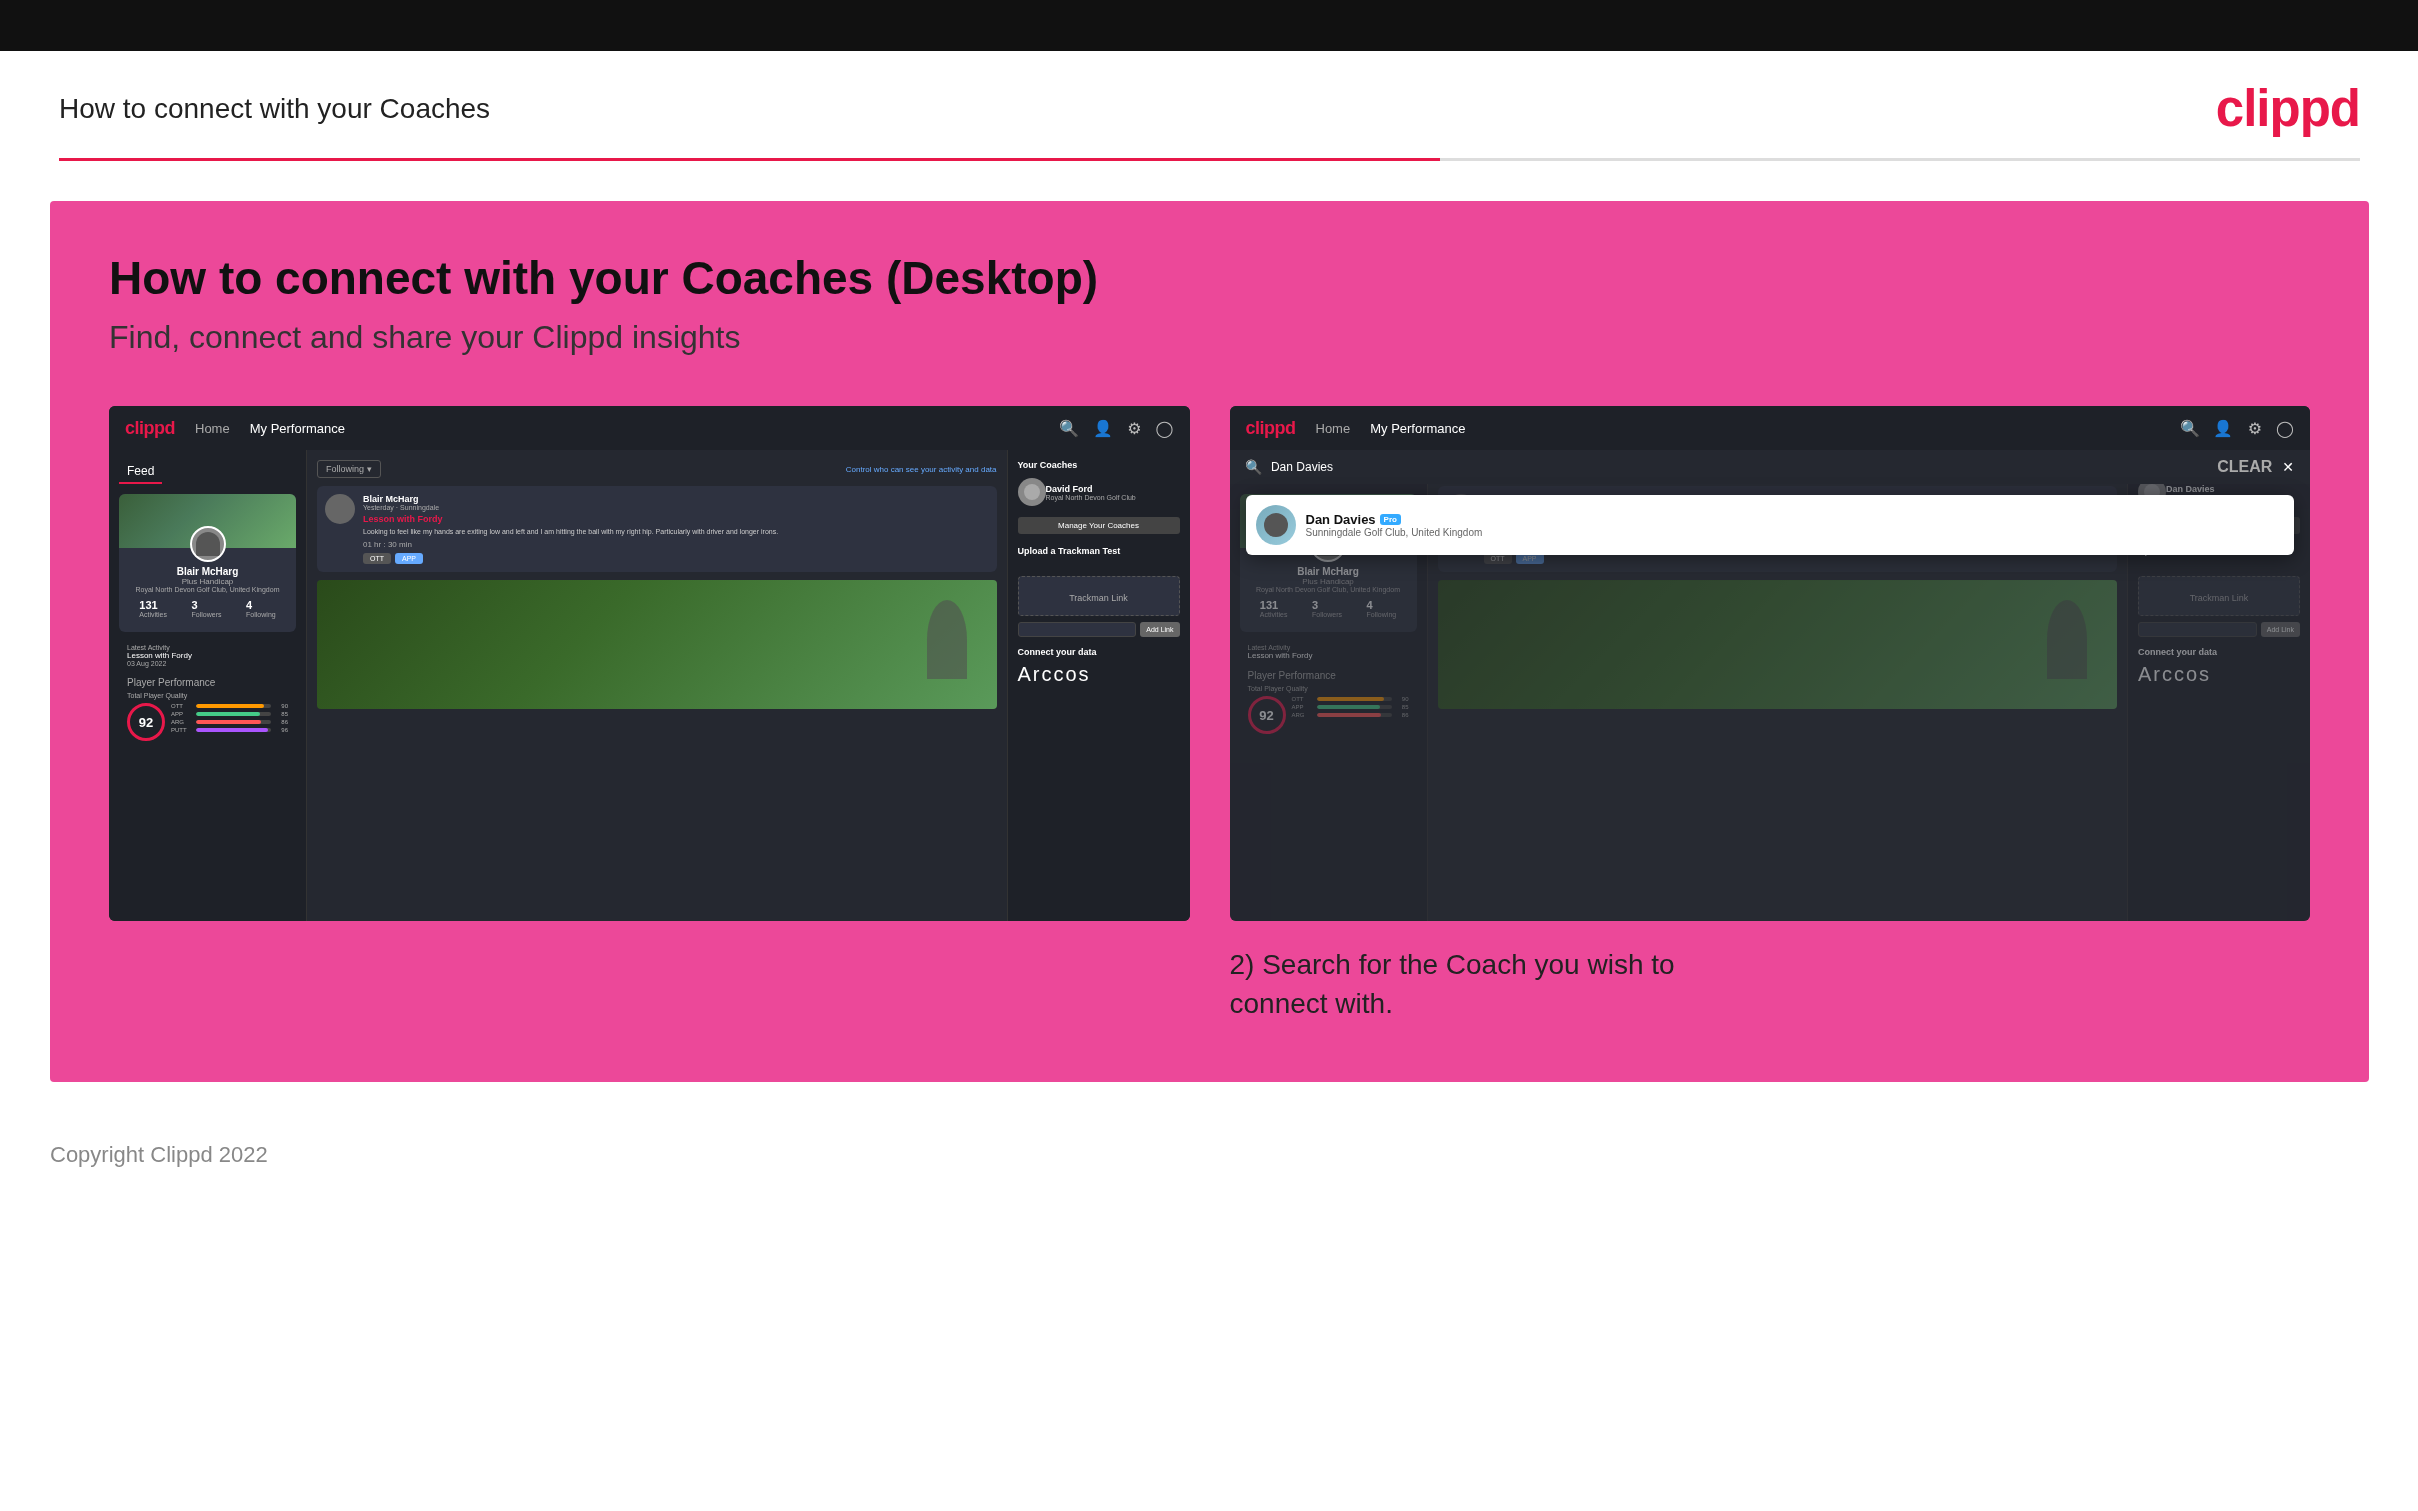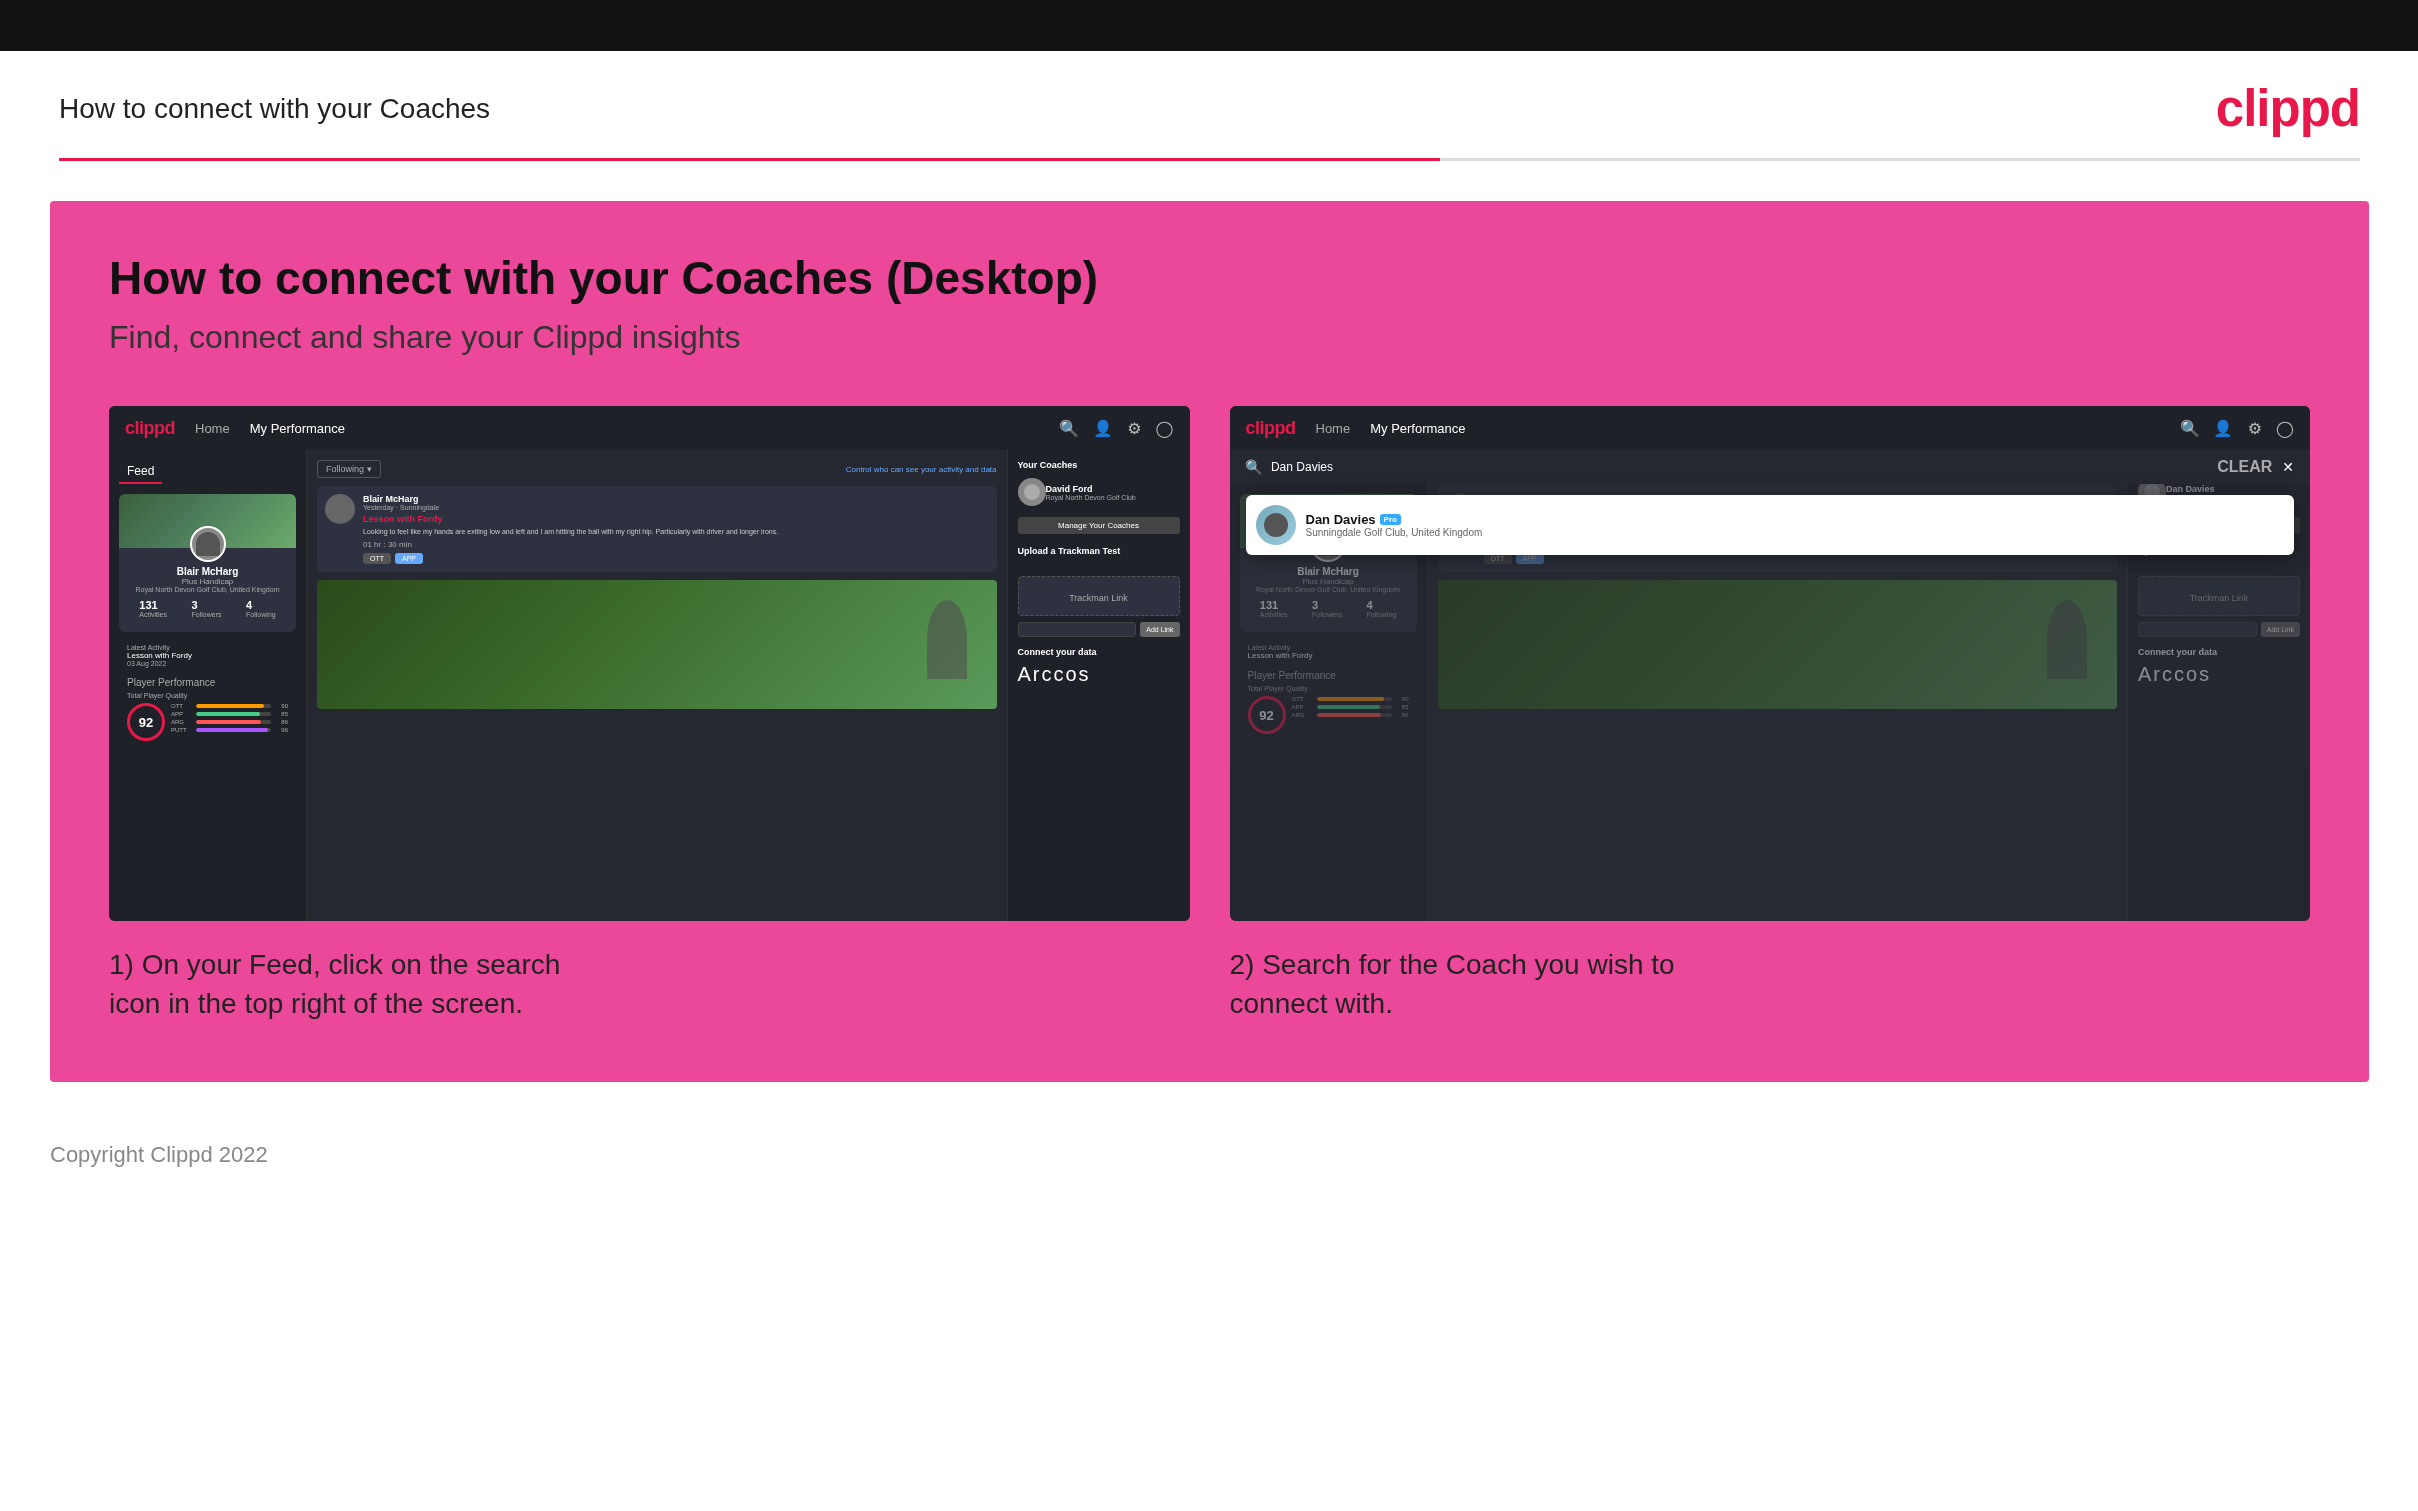--- a/index.html
+++ b/index.html
@@ -742,23 +742,20 @@
                 <input class="trackman-input" type="text" style="">
                 <button class="add-link-btn">Add Link</button>
               </div>
             </div>
             <div class="connect-title">Connect your data</div>
             <div class="arccos-logo">Arccos</div>
           </div>
         </div>
       </div>
 
-      <div class="step-caption">
-        <span>1) On your Feed, click on the search<br>icon in the top right of the screen.</span>
-      </div>
     </div>
 
     <div class="screenshot-col">
       <div class="screenshot-mockup" style="position:relative;">
 
         <div class="app-nav">
           <span class="app-nav-logo">clippd</span>
           <span class="app-nav-item">Home</span>
           <span class="app-nav-item active">My Performance</span>
           <div class="app-nav-icons">

